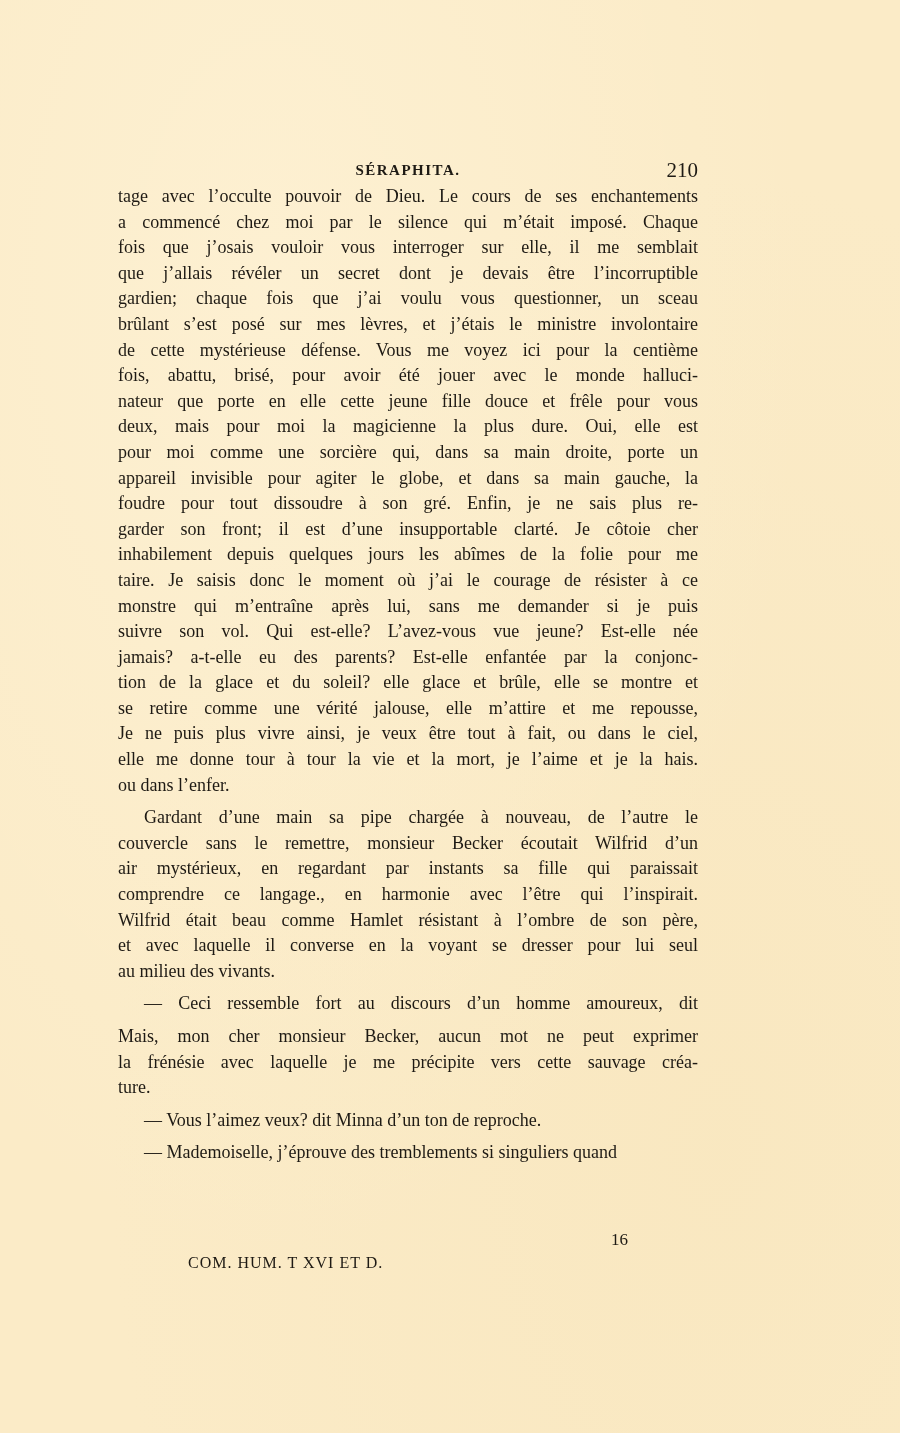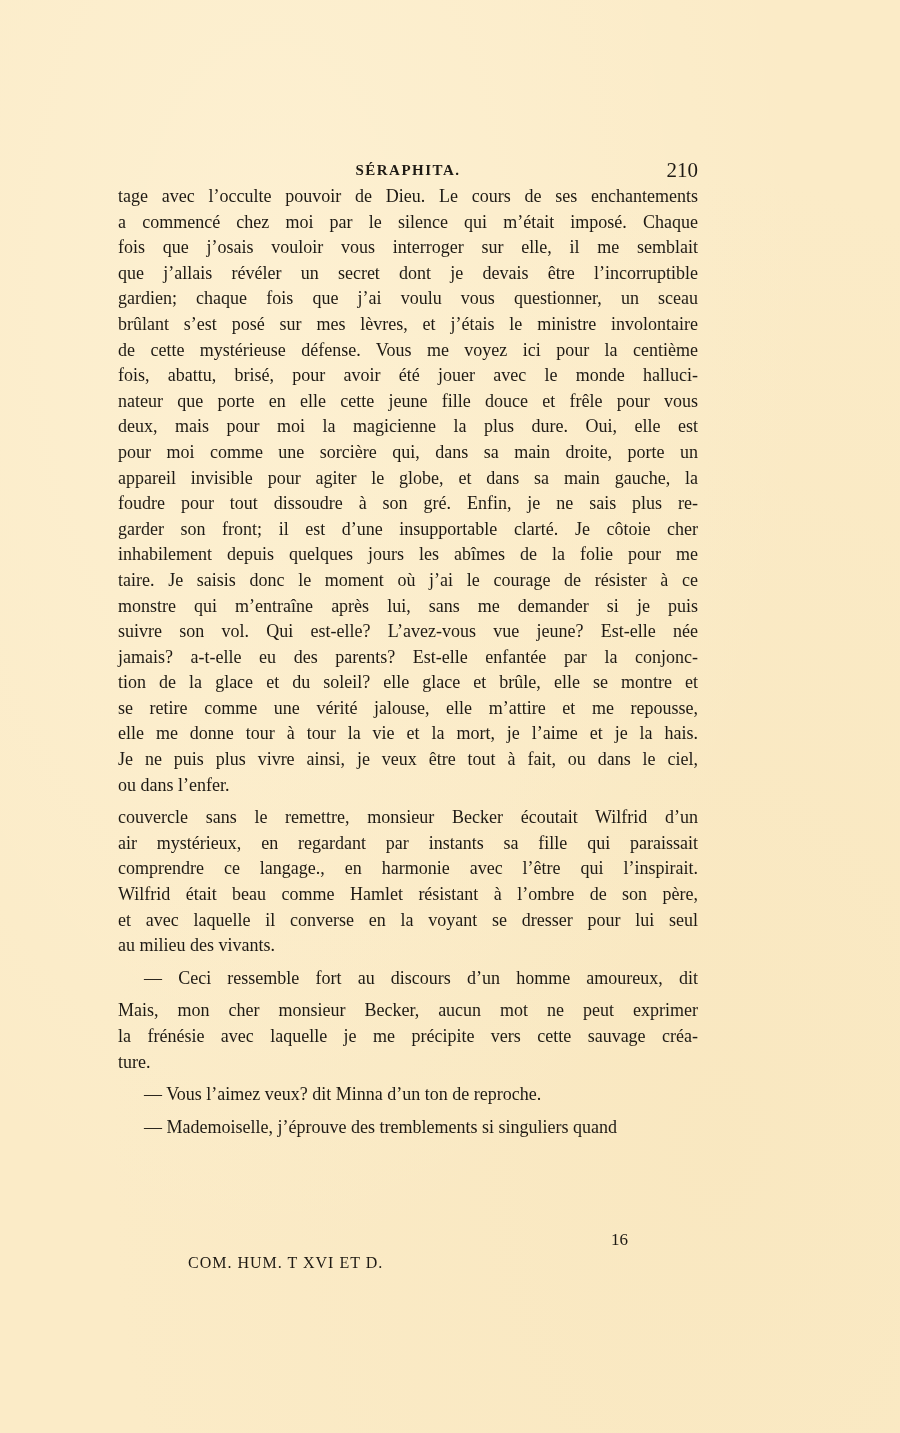--- a/index.html
+++ b/index.html
@@ -133,26 +133,27 @@
         <span class="line">appareil invisible pour agiter le globe, et dans sa main gauche, la</span>
         <span class="line">foudre pour tout dissoudre à son gré. Enfin, je ne sais plus re-</span>
         <span class="line">garder son front; il est d’une insupportable clarté. Je côtoie cher</span>
         <span class="line">inhabilement depuis quelques jours les abîmes de la folie pour me</span>
         <span class="line">taire. Je saisis donc le moment où j’ai le courage de résister à ce</span>
         <span class="line">monstre qui m’entraîne après lui, sans me demander si je puis</span>
         <span class="line">suivre son vol. Qui est-elle? L’avez-vous vue jeune? Est-elle née</span>
         <span class="line">jamais? a-t-elle eu des parents? Est-elle enfantée par la conjonc-</span>
         <span class="line">tion de la glace et du soleil? elle glace et brûle, elle se montre et</span>
         <span class="line">se retire comme une vérité jalouse, elle m’attire et me repousse,</span>
+        <span class="line">Je ne puis plus vivre ainsi, je veux être tout à fait, ou dans le ciel,</span>
         <span class="line">elle me donne tour à tour la vie et la mort, je l’aime et je la hais.</span>
-        <span class="line">Je ne puis plus vivre ainsi, je veux être tout à fait, ou dans le ciel,</span>
         <span class="line last">ou dans l’enfer.</span>
       </div>
       <div class="para-gap"></div>
       <div class="para">
+        <span class="line indent">Gardant d’une main sa pipe chargée à nouveau, de l’autre le</span>
         <span class="line">couvercle sans le remettre, monsieur Becker écoutait Wilfrid d’un</span>
         <span class="line">air mystérieux, en regardant par instants sa fille qui paraissait</span>
         <span class="line">comprendre ce langage., en harmonie avec l’être qui l’inspirait.</span>
         <span class="line">Wilfrid était beau comme Hamlet résistant à l’ombre de son père,</span>
         <span class="line">et avec laquelle il converse en la voyant se dresser pour lui seul</span>
         <span class="line last">au milieu des vivants.</span>
       </div>
       <div class="para-gap"></div>
       <div class="para">
         <span class="line indent">— Ceci ressemble fort au discours d’un homme amoureux, dit</span>

